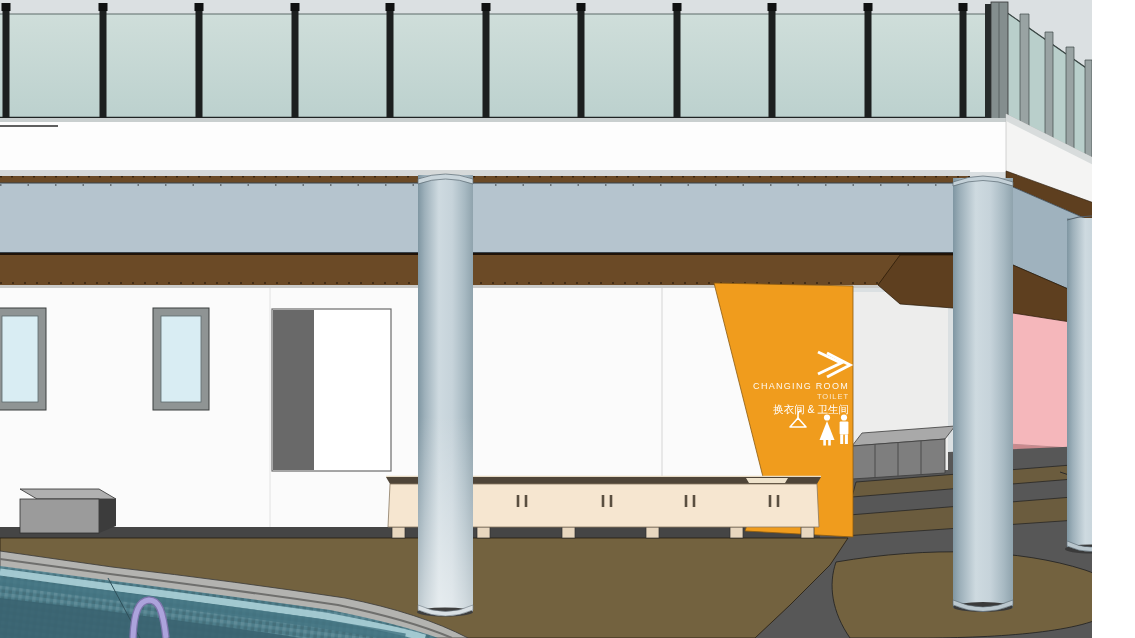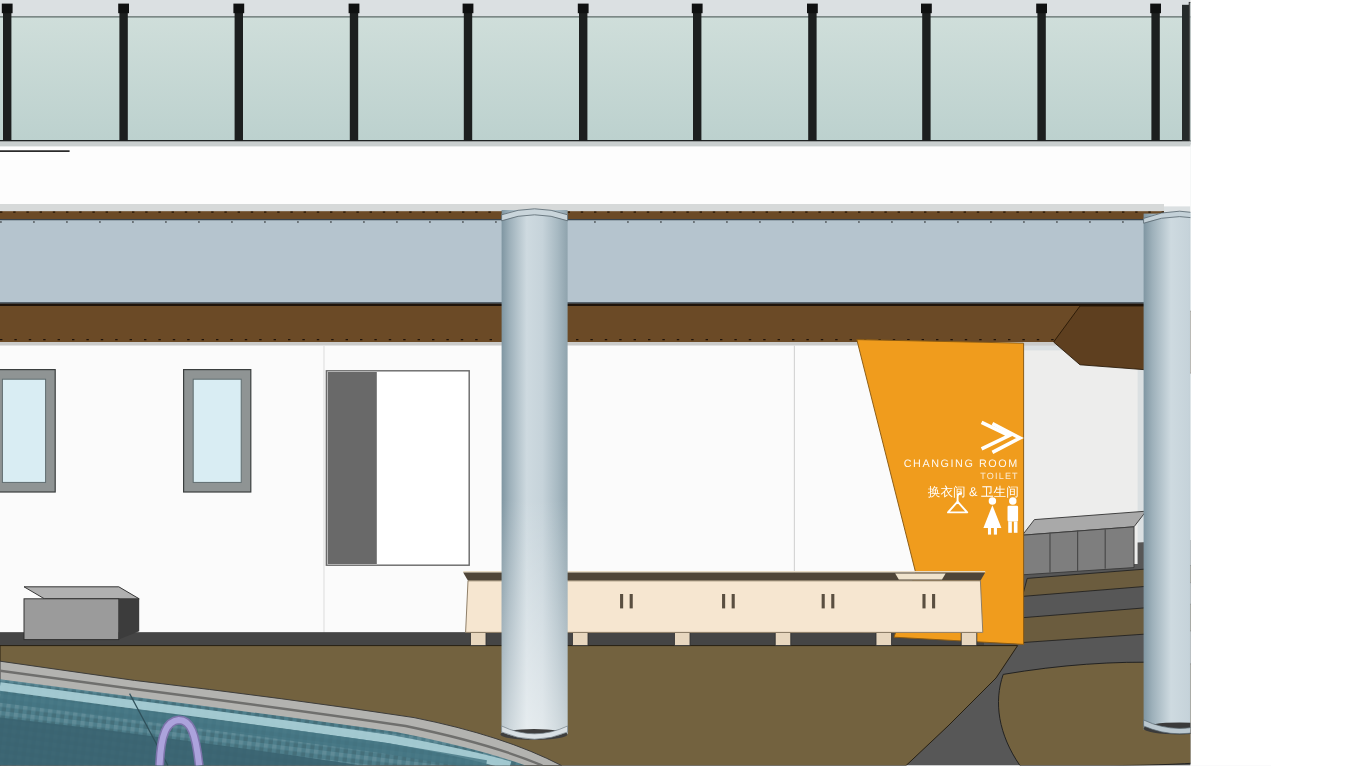--- a/index.html
+++ b/index.html
@@ -1,16 +1,16 @@
 <!DOCTYPE html>
 <html><head>
 <meta charset="utf-8">
 <style>
   html,body{margin:0;padding:0;background:#fff;}
-  .stage{width:992px;height:638px;position:relative;overflow:hidden;}
+  .stage{width:1092px;height:638px;position:relative;overflow:hidden;}
   svg{display:block;}
   text{font-family:"Liberation Sans", sans-serif;}
   .sign-en{letter-spacing:1.3px;}
   .sign-en2{letter-spacing:1px;}
 </style>
 </head>
 <body>
 
 <div class="stage">
 <svg width="1135" height="638" viewBox="0 0 1135 638">

